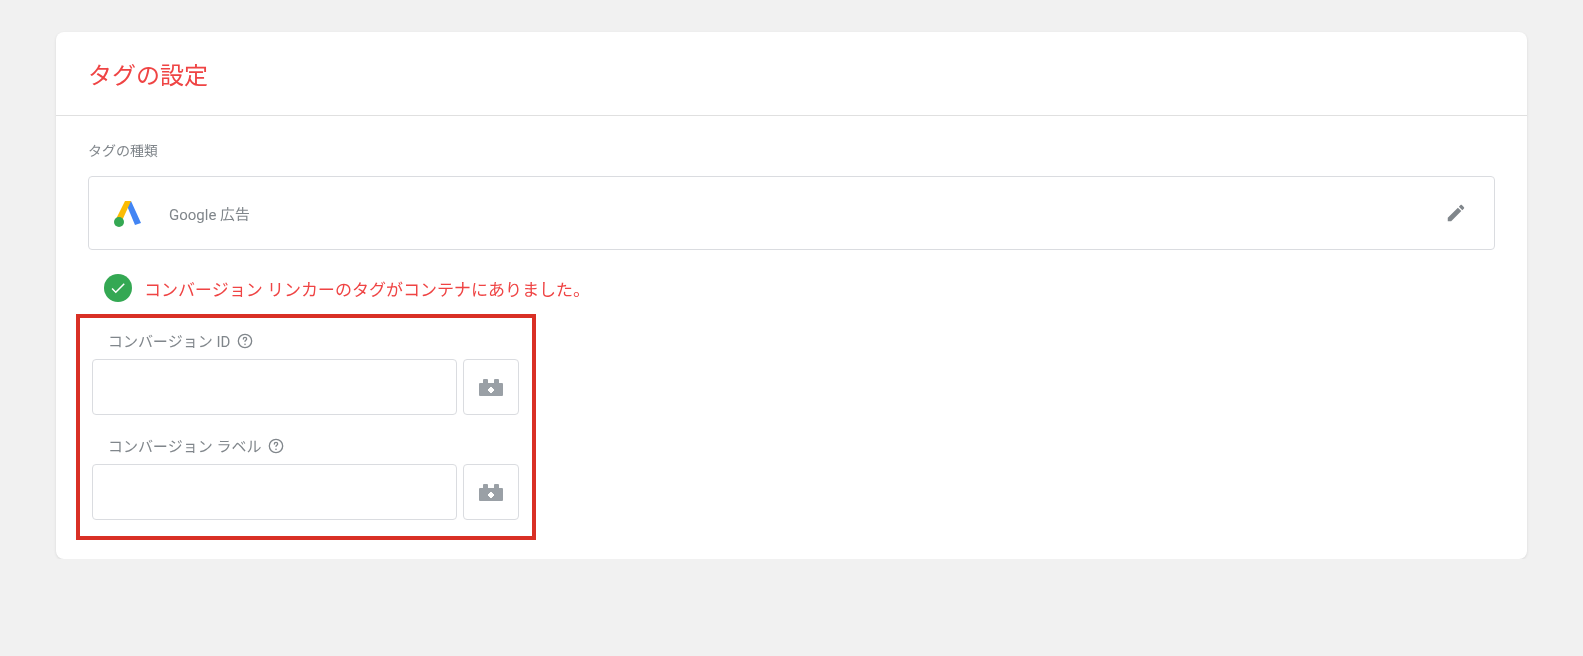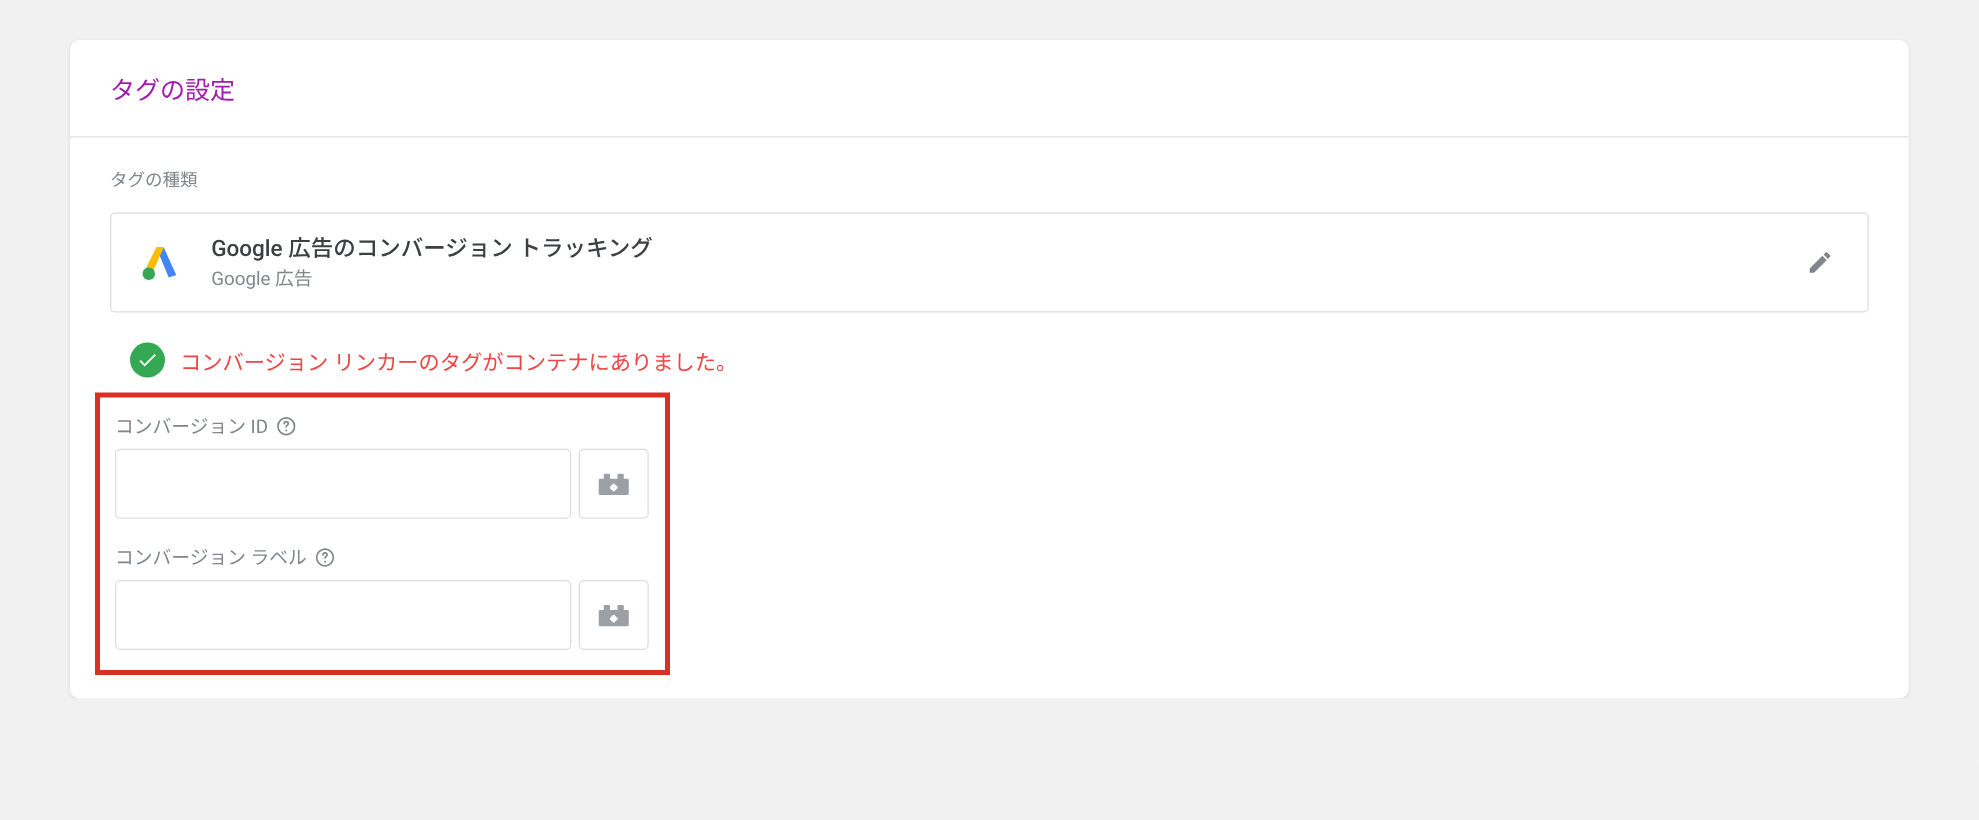--- a/index.html
+++ b/index.html
@@ -16,22 +16,22 @@
       background: #ffffff;
       border-radius: 8px;
       box-shadow: 0 1px 3px rgba(0,0,0,0.1);
       overflow: hidden;
     }
     .panel-header {
       padding: 24px 32px;
       border-bottom: 1px solid #e0e0e0;
     }
     .panel-title {
-      font-size: 20px;
-      color: #a21caf;
+      font-size: 24px;
+      color: #ef4444;
       font-weight: 400;
     }
     .panel-body {
       padding: 24px 32px 19px 32px;
     }
     .section-label {
       font-size: 14px;
       color: #80868b;
       margin-bottom: 16px;
     }
@@ -103,20 +103,21 @@
       margin-bottom: 20px;
     }
     .field-group:last-child {
       margin-bottom: 0;
     }
     .field-label-row {
       display: flex;
       align-items: center;
       gap: 6px;
       margin-bottom: 8px;
+      margin-left: 16px;
     }
     .field-label {
       font-size: 15px;
       color: #80868b;
     }
     .help-icon {
       width: 18px;
       height: 18px;
       display: flex;
       align-items: center;
@@ -162,21 +163,20 @@
 
     <div class="tag-type-row">
       <div class="tag-type-icon">
         <svg width="36" height="36" viewBox="0 0 36 36">
           <path d="M 14 6 L 20 6 L 30 28 L 24 30 Z" fill="#4285f4"></path>
           <path d="M 14 6 L 20 6 L 10 28 L 4 26 Z" fill="#fbbc04"></path>
           <circle cx="8" cy="27" r="5" fill="#34a853"></circle>
         </svg>
       </div>
       <div class="tag-type-texts">
-        <div class="tag-type-title">Google 広告のコンバージョン トラッキング</div>
         <div class="tag-type-subtitle">Google 広告</div>
       </div>
       <div class="edit-btn">
         <svg width="22" height="22" viewBox="0 0 24 24">
           <path d="M3 17.25V21h3.75L17.81 9.94l-3.75-3.75L3 17.25zM20.71 7.04c.39-.39.39-1.02 0-1.41l-2.34-2.34c-.39-.39-1.02-.39-1.41 0l-1.83 1.83 3.75 3.75 1.83-1.83z" fill="#80868b"></path>
         </svg>
       </div>
     </div>
 
     <div class="status-row">

